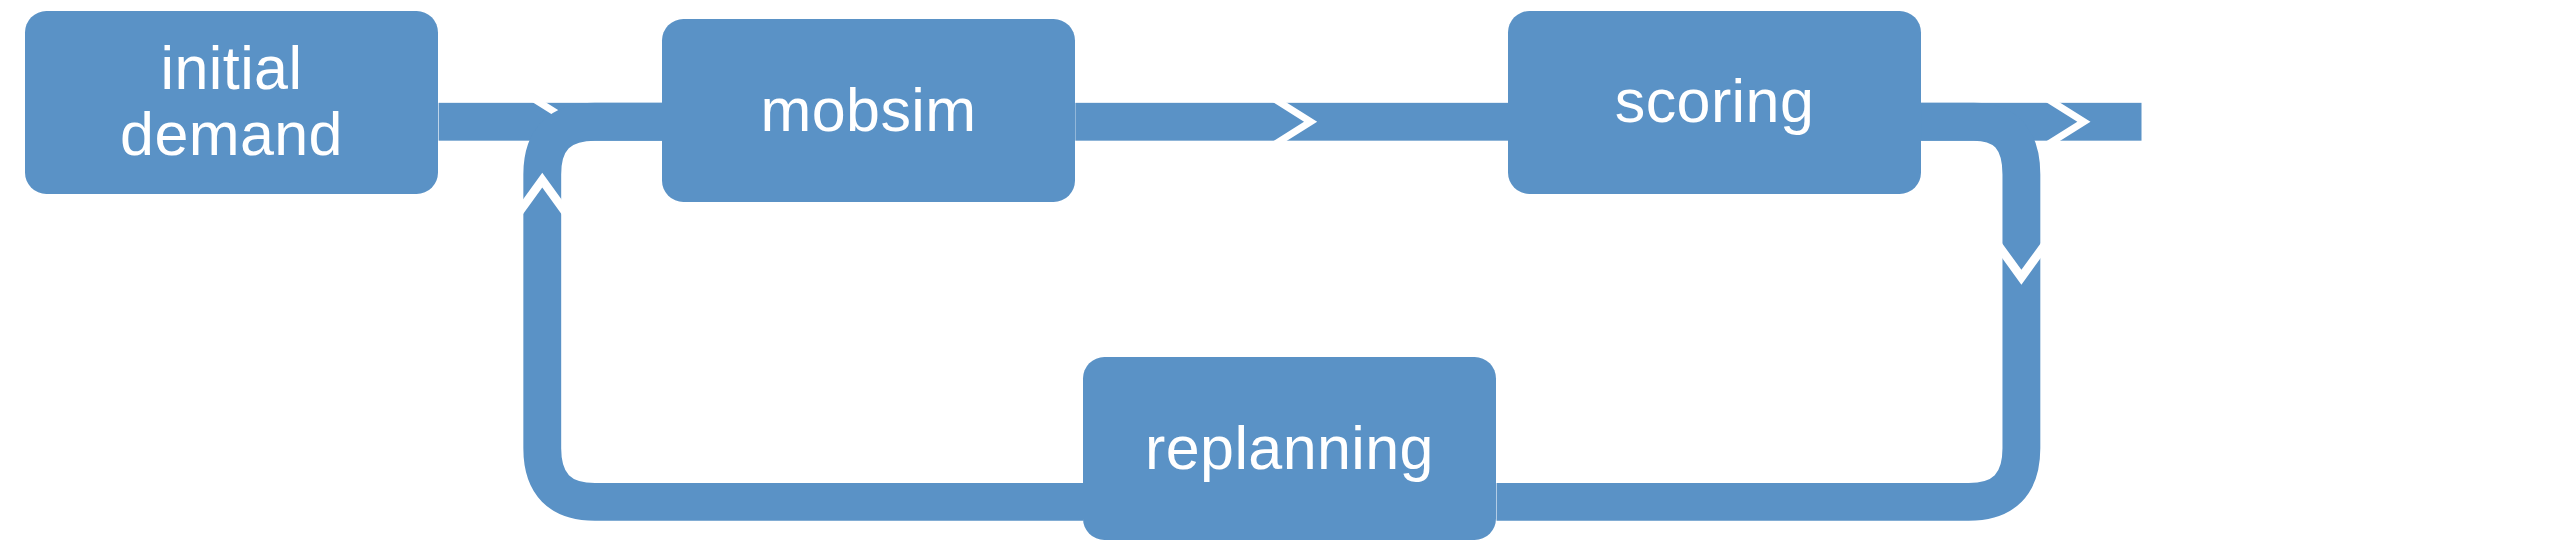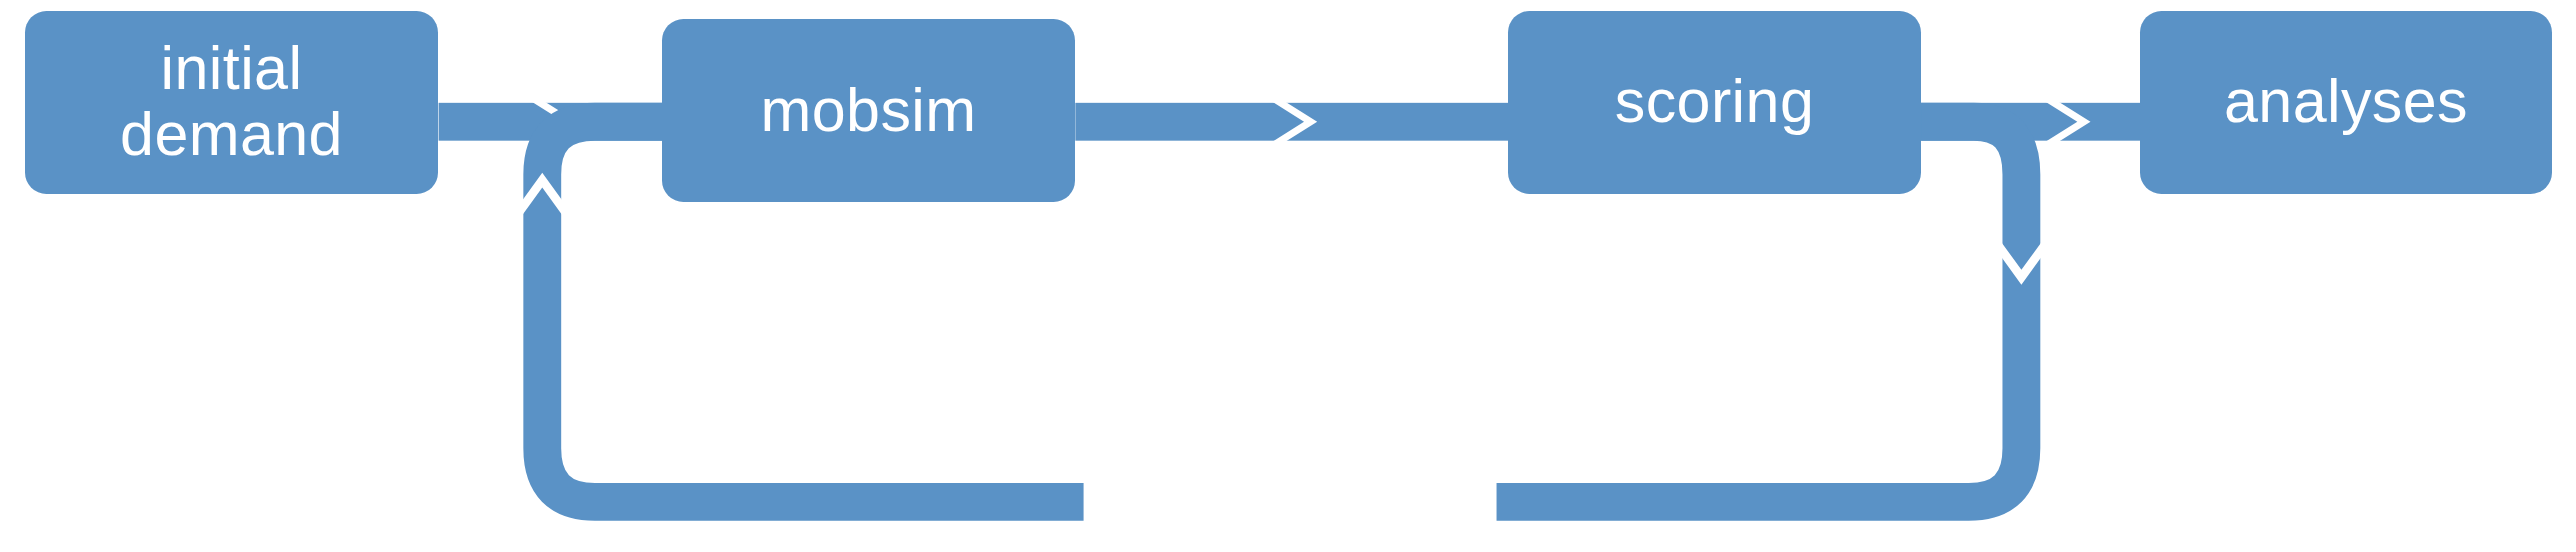--- a/index.html
+++ b/index.html
@@ -108,19 +108,19 @@
   </div>
 
   <div class="node-box" id="node-mobsim">
     <span class="node-label">mobsim</span>
   </div>
 
   <div class="node-box" id="node-scoring">
     <span class="node-label">scoring</span>
   </div>
 
-  <div class="node-box" id="node-analyses">
-    <span class="node-label">analyses</span>
+
+  <div class="node-box" id="node-replanning">
+    <span class="node-label">replanning</span>
   </div>
-
 
 </div>
 
 
 </body></html>

